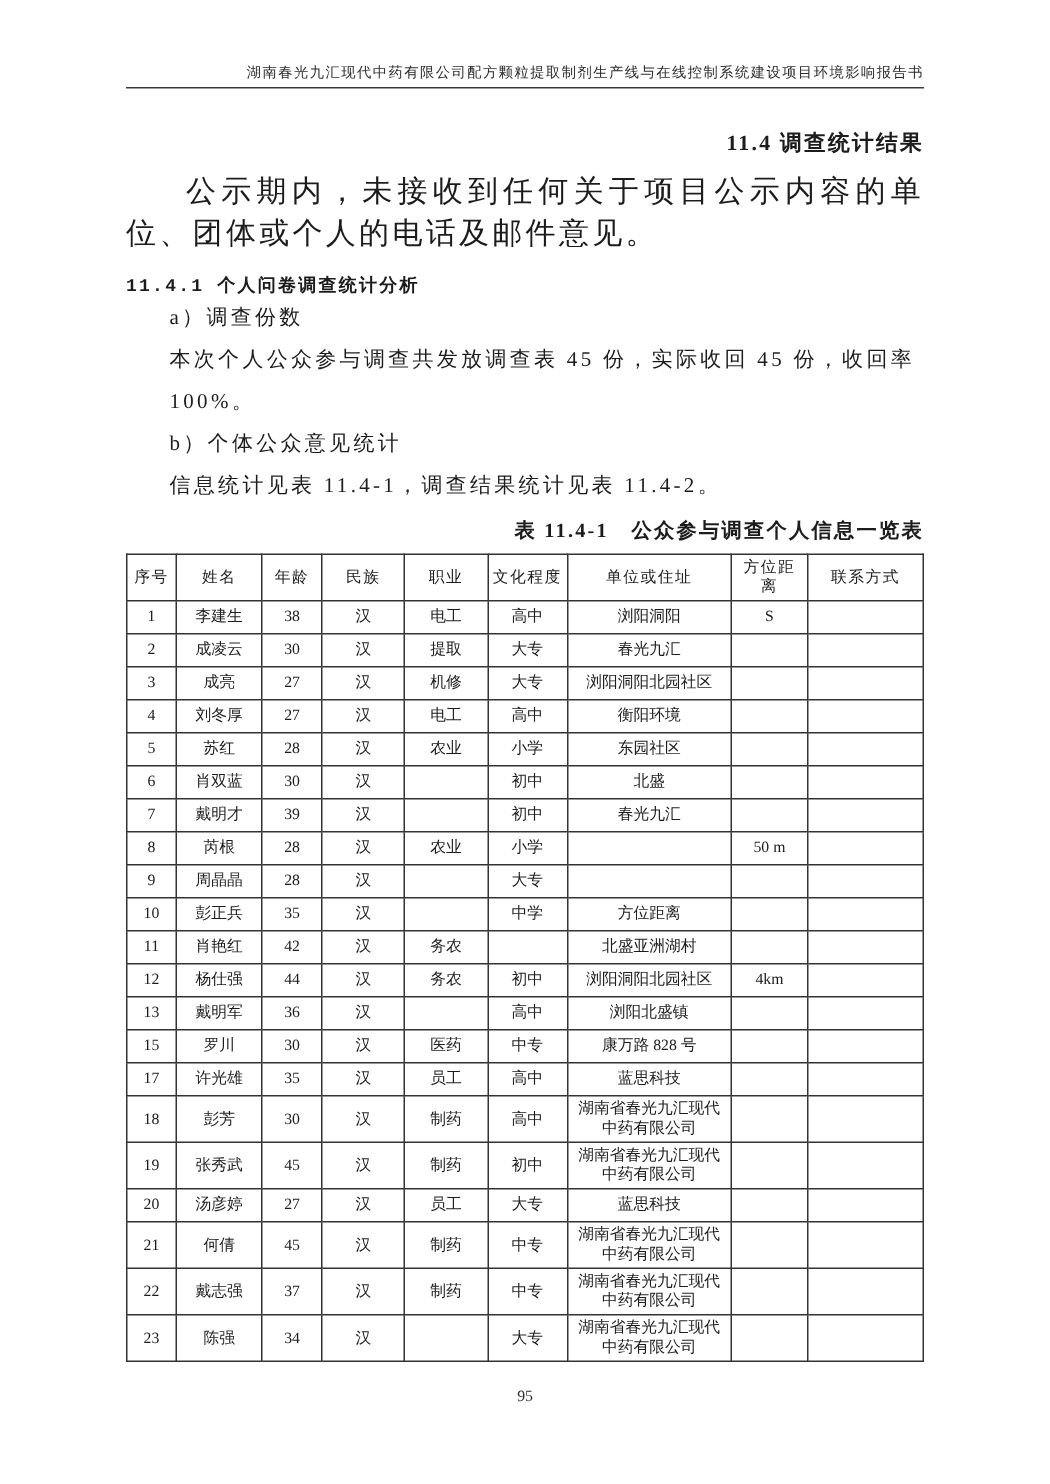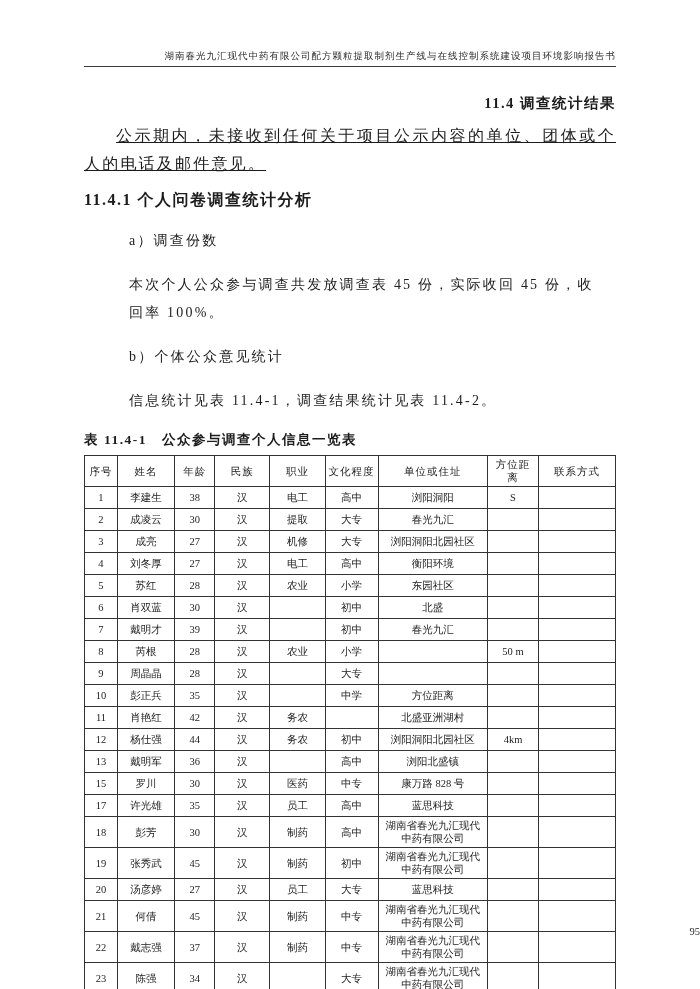--- a/index.html
+++ b/index.html
@@ -18,68 +18,67 @@
     box-sizing: border-box;
   }
   .content {
     position: absolute;
     left: 84px;
     top: 0;
     width: 532px;
   }
   
   .running-head {
-    padding-top: 30px;
+    padding-top: 42px;
     font-size: 9.5px;
     letter-spacing: 1px;
     text-align: right;
     color: #2b2b2b;
     white-space: nowrap;
-    margin-top: 20px;
   }
   .head-rule {
     margin-top: 3px;
     border-bottom: 1.6px solid #3a3a3a;
     height: 0;
   }
   
   .h-section {
     margin: 27px 0 0 0;
     font-size: 14.5px;
     font-weight: bold;
     letter-spacing: 1.5px;
     text-align: right;
   }
   .h-subsection {
     margin: 12px 0 0 0;
-    font-size: 16px;
+    font-size: 12px;
     font-weight: bold;
     letter-spacing: 1.5px;
+    font-family: Liberation Mono, monospace;
   }
   
   .para {
     margin: 9px 0 0 0;
-    font-size: 16px;
+    font-size: 20px;
     line-height: 28px;
     letter-spacing: 2.2px;
     text-align: justify;
     text-indent: 2em;
-    text-decoration: underline;
   }
   .item-line {
-    margin: 16px;
+    margin: 0;
     font-size: 14px;
     line-height: 28px;
     letter-spacing: 2.2px;
     padding-left: 29px;
   }
   
   .table-title {
     margin: 6px 0 6px 0;
-    text-align: left;
+    text-align: right;
     font-size: 13.5px;
     font-weight: bold;
     letter-spacing: 1.5px;
   }
   table.survey {
     width: 100%;
     border-collapse: collapse;
     table-layout: fixed;
     border-radius: 22px;
   }
@@ -98,21 +97,21 @@
   }
   table.survey th {
     letter-spacing: 1px;
   }
   
   .page-number {
     position: absolute;
     left: 0;
     width: 700px;
     top: 926px;
-    text-align: right;
+    text-align: center;
     font-size: 10.5px;
     color: #2b2b2b;
   }
 </style>
 </head>
 <body>
 
 <div class="page">
   <div class="content">
 

